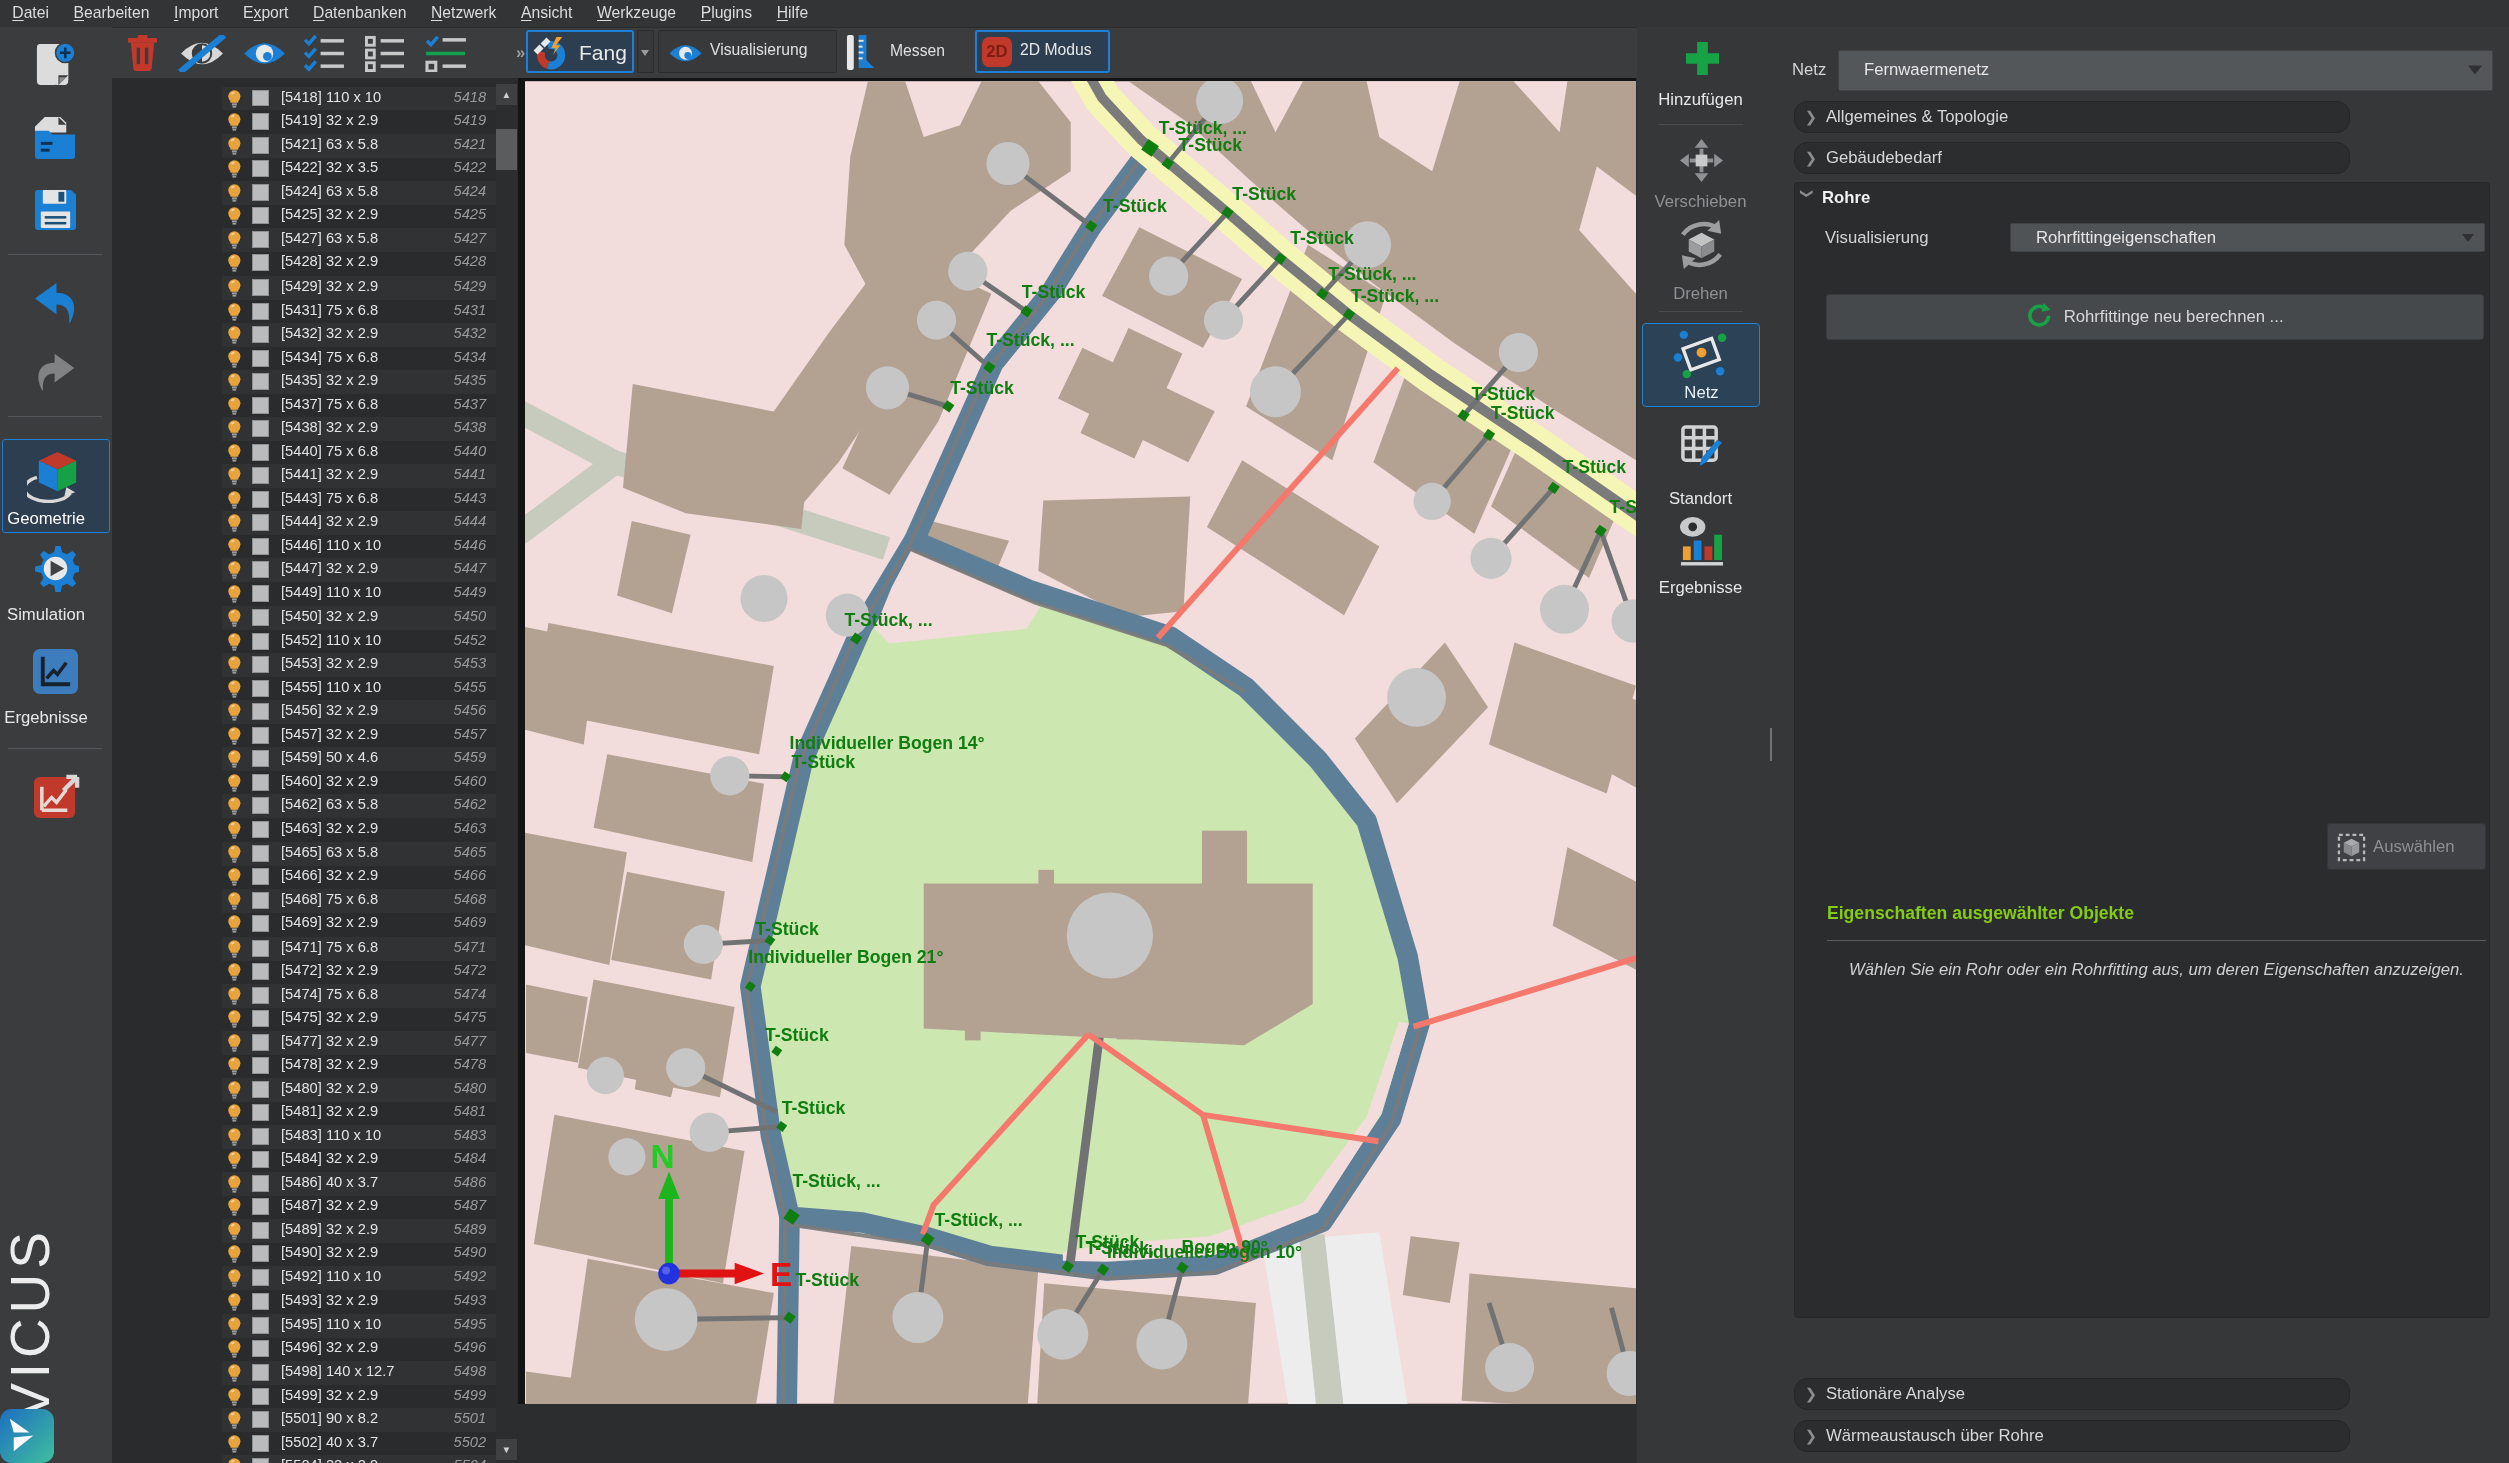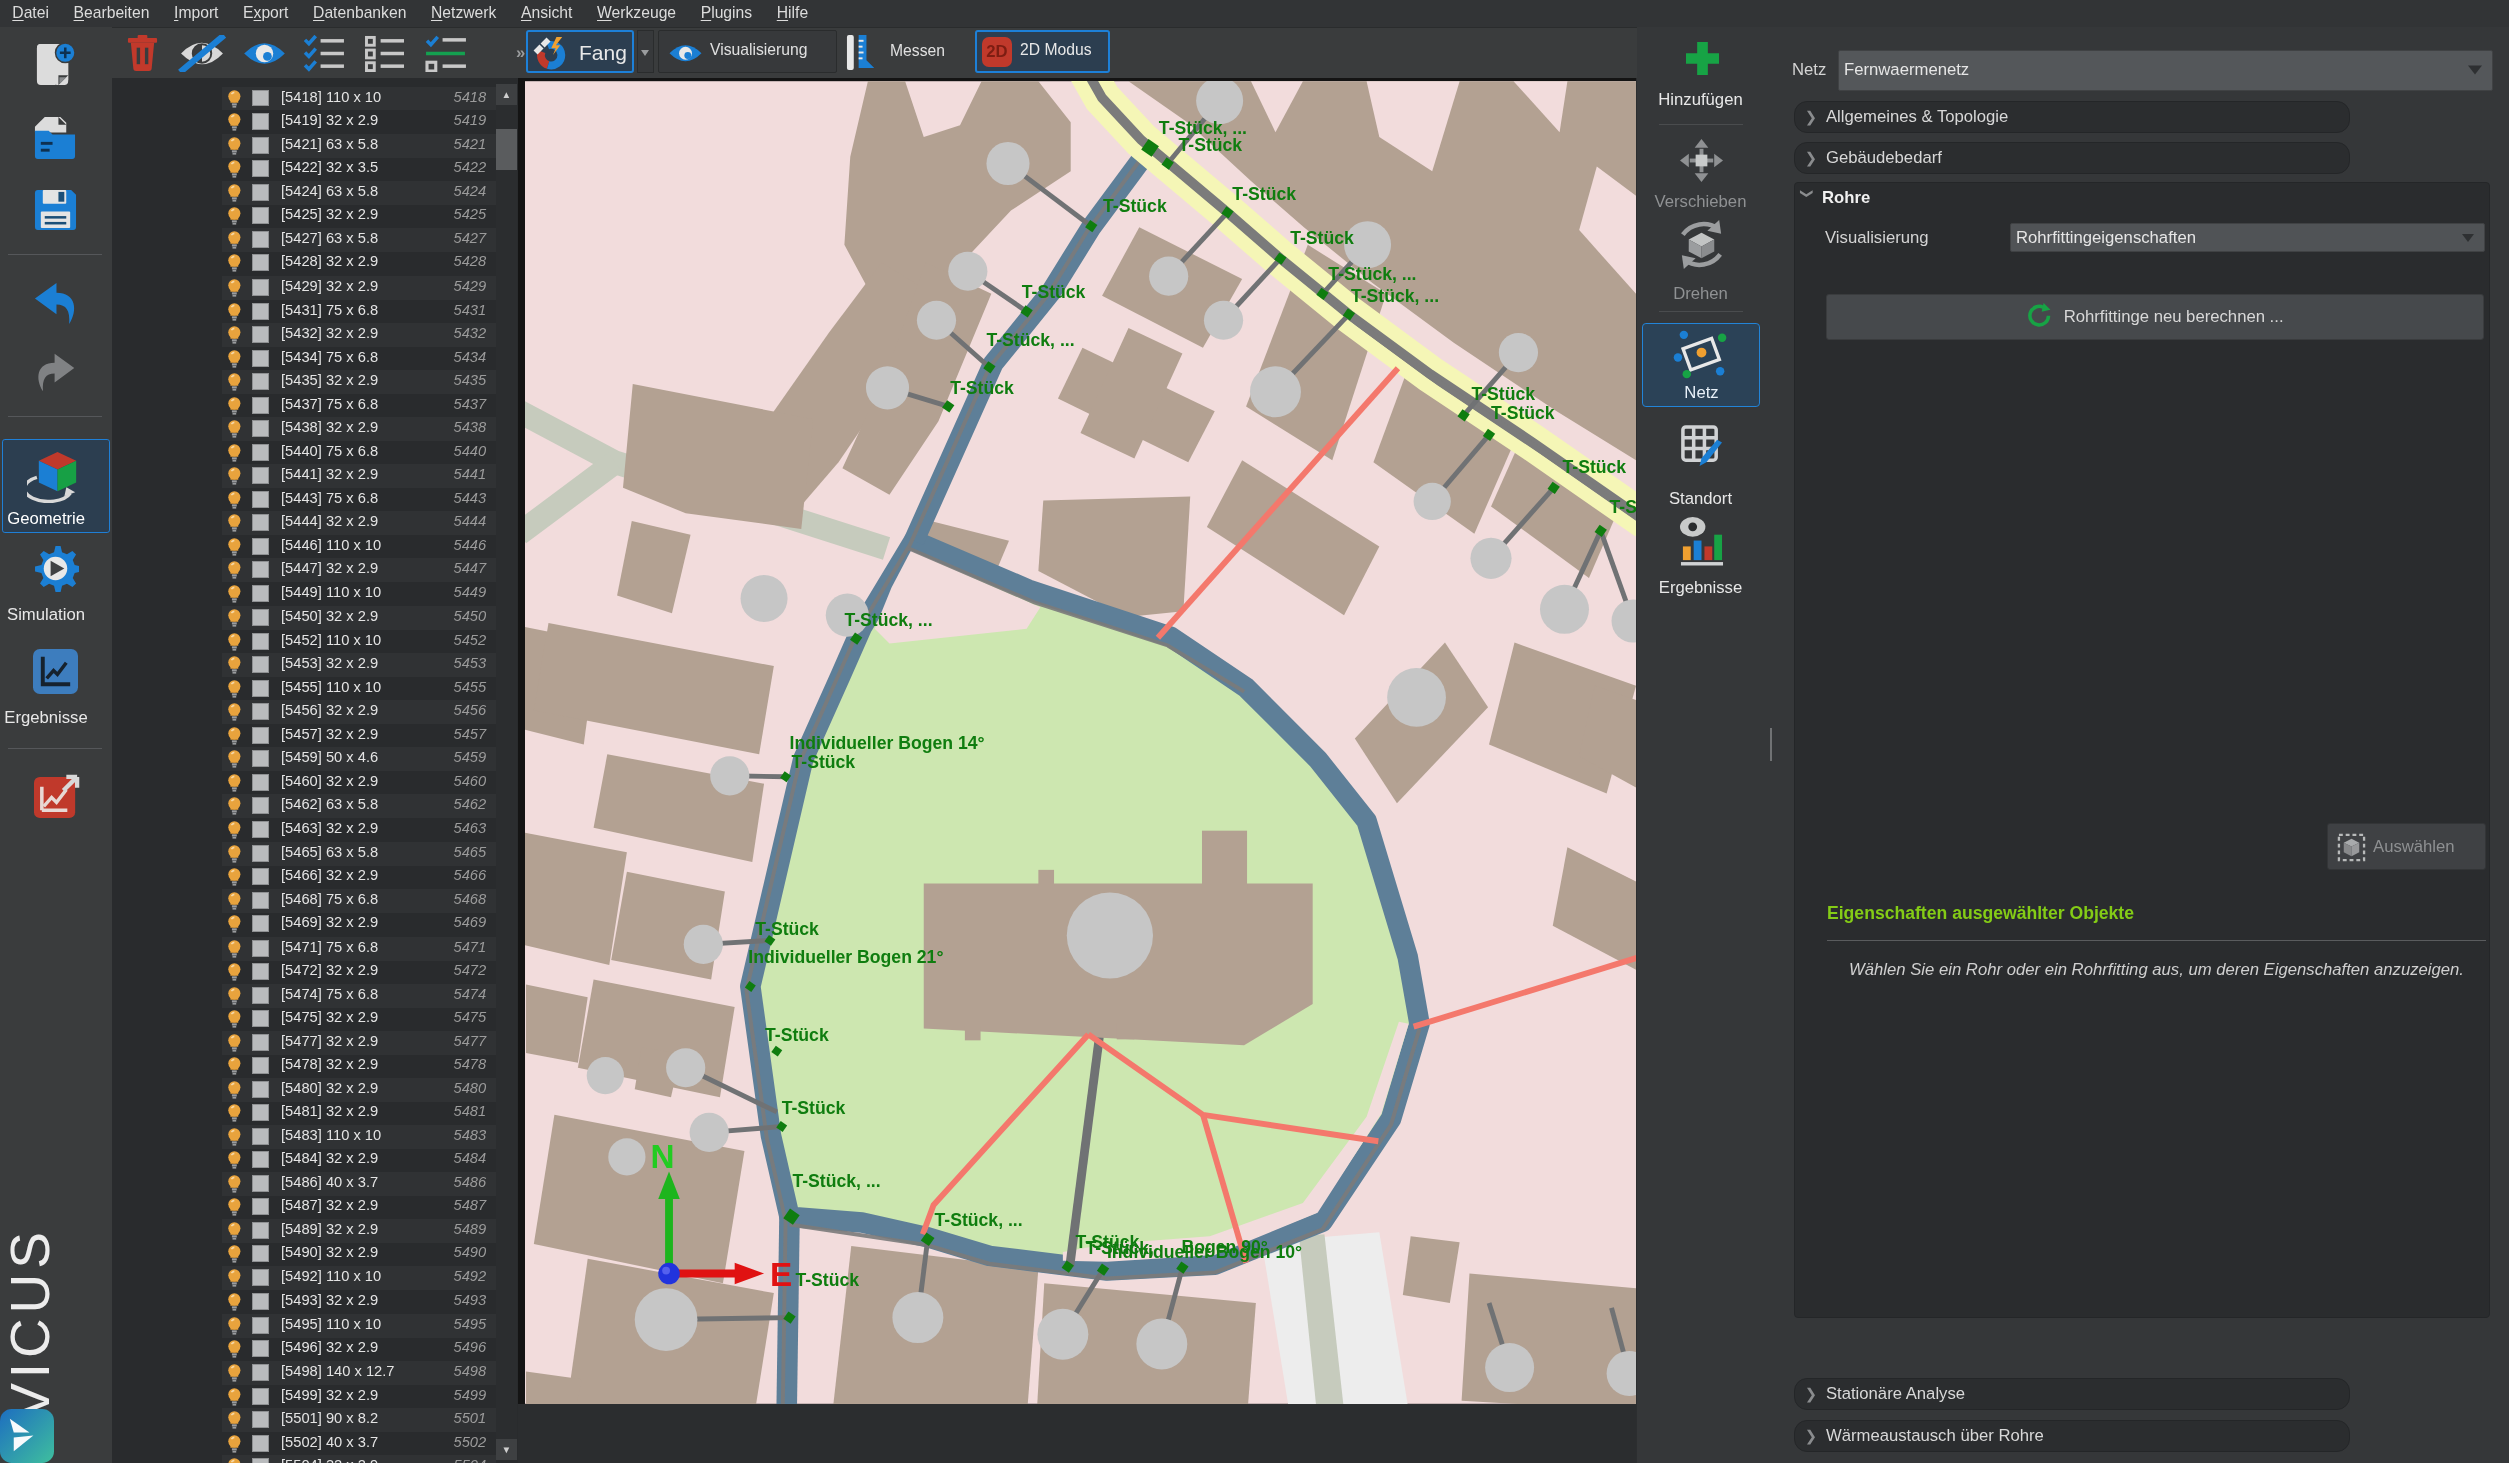--- a/index.html
+++ b/index.html
@@ -24,21 +24,21 @@
 .sbtn{position:absolute;left:0;width:20.6px;height:21.6px;background:#3e4042;color:#cfcfcf;font-size:9.8px;text-align:center;line-height:21.6px;}
 #mapframe{position:absolute;left:518px;top:78px;width:1118px;height:1326px;background:#141414;}
 #belowmap{position:absolute;left:518px;top:1405px;width:1118px;height:59px;background:#2b2d2f;}
 #rightdock{position:absolute;left:1637px;top:27.4px;width:872px;height:1436px;background:#353739;}
 .sechdr{position:absolute;left:157px;width:556px;height:32px;background:#2b2d2f;border:1px solid #242628;border-radius:13px;
  color:#d8d8d8;font-size:16.7px;line-height:30px;}
 .sechdr .car{color:#8a8c8e;font-size:14.7px;margin:0 8.8px 0 9.8px;}
 .striplabel{position:absolute;left:0;width:127px;text-align:center;font-size:16.7px;}
 .combo{position:absolute;background:#54575a;border:1px solid #404244;border-radius:2px;color:#e6e6e6;
  font-size:16.7px;}
-.combo .ct{position:absolute;left:5px;top:50%;transform:translateY(-50%);white-space:nowrap;}
+.combo .ct{position:absolute;left:25px;top:50%;transform:translateY(-50%);white-space:nowrap;}
 .combo .caret{position:absolute;right:9.8px;top:50%;transform:translateY(-50%);width:0;height:0;
  border-left:7.8px solid transparent;border-right:7.8px solid transparent;border-top:9.8px solid #2e3032;}
 </style></head><body>
 <div id="menubar"><span style="margin-left:0"><u>D</u>atei</span><span><u>B</u>earbeiten</span><span><u>I</u>mport</span><span>E<u>x</u>port</span><span><u>D</u>atenbanken</span><span><u>N</u>etzwerk</span><span><u>A</u>nsicht</span><span><u>W</u>erkzeuge</span><span><u>P</u>lugins</span><span><u>H</u>ilfe</span></div>
 <div id="topbar"></div>
 <div id="sidebar"></div>
 
 <svg class="abs" style="left:126px;top:35px" width="33" height="37" viewBox="0 0 34 38">
  <path d="M5 8 h24 l-2.5 26 a3 3 0 0 1 -3 3 h-13 a3 3 0 0 1 -3 -3 Z" fill="#c2392b"></path>
  <rect x="2" y="3" width="30" height="5" rx="1" fill="#c2392b"></rect>

